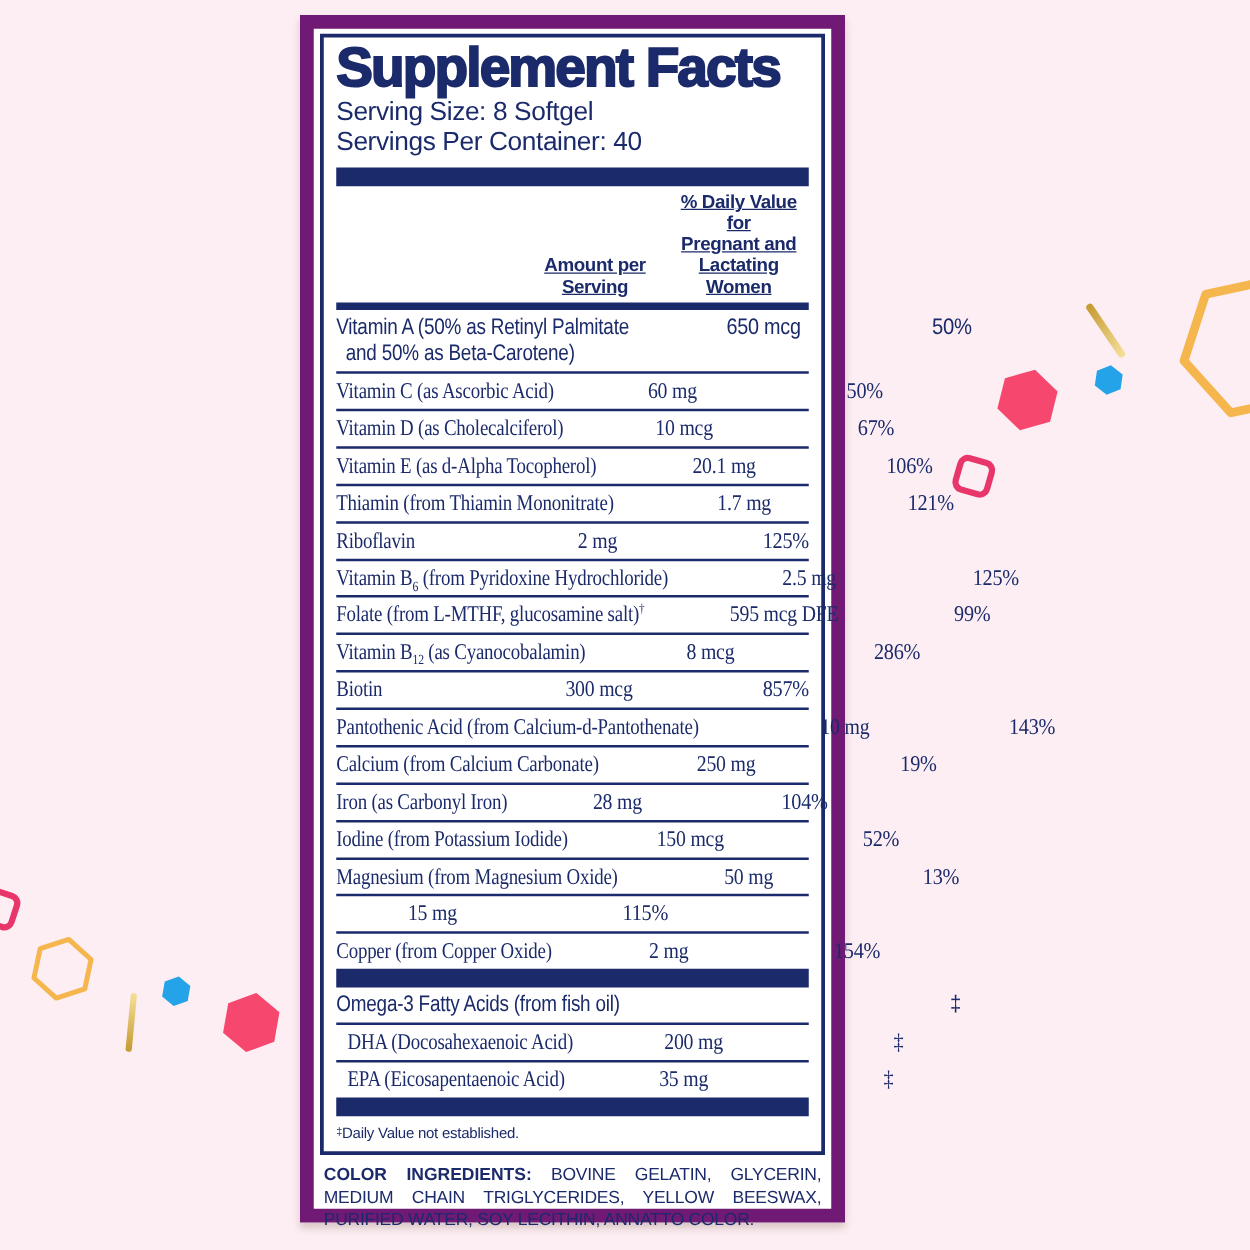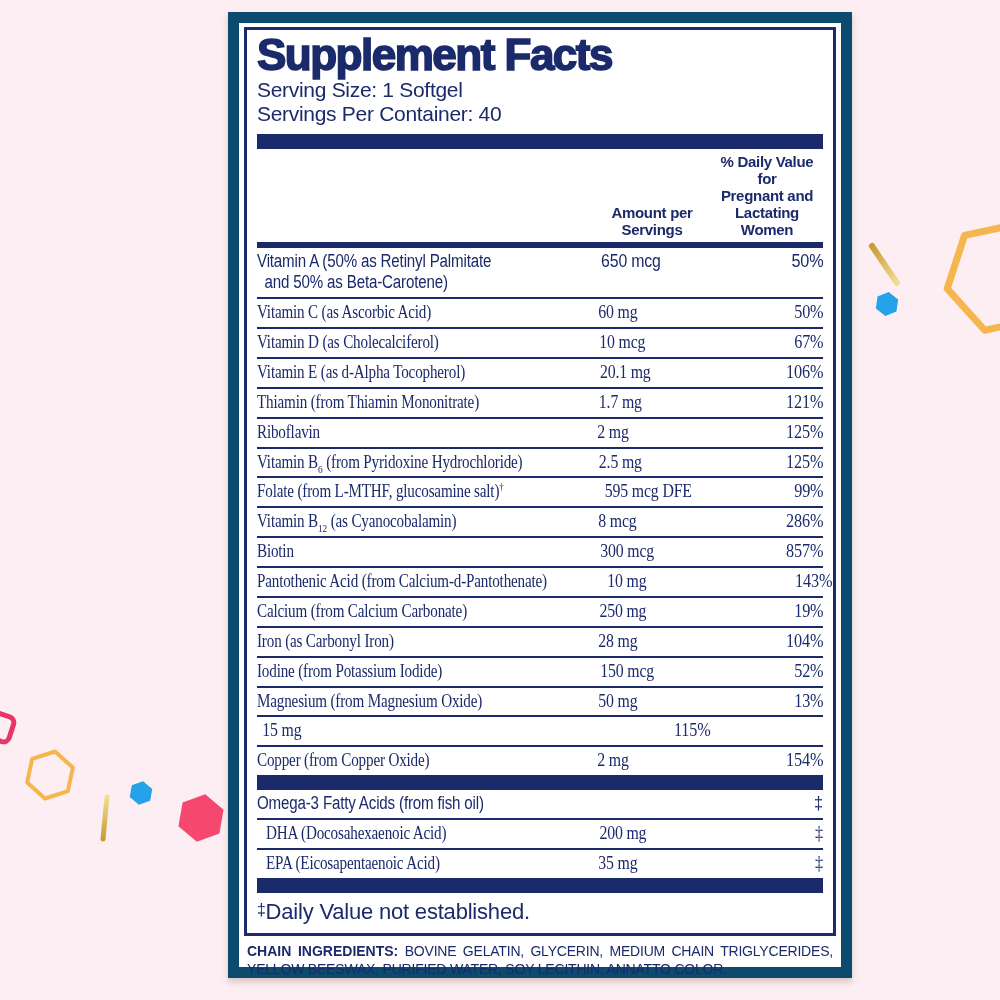--- a/index.html
+++ b/index.html
@@ -7,24 +7,24 @@
     width:1000px;height:1000px;overflow:hidden;
     background:#fceef3;
     font-family:"Liberation Sans", sans-serif;
     color:#1b2a6a;
   }
   .canvas{position:relative;width:1000px;height:1000px;}
   .decor{position:absolute;left:0;top:0;width:1000px;height:1000px;}
 
   
   .label-card{
-    position:absolute;left:228px;top:12px;width:624px;height:966px;
+    position:absolute;left:240px;top:12px;width:436px;height:966px;
     box-sizing:border-box;
     background:#ffffff;
-    border:11px solid #0c4a6e;
+    border:11px solid #701a75;
     padding:4px 5px 4px 5px;
     box-shadow:0 4px 6px rgba(120,80,60,.25);
   }
   .panel{
     box-sizing:border-box;
     border:3px solid #1b2a6a;
     padding:0 10px 8px 10px;
   }
   .panel-title{
     margin:2px 0 0 0;
@@ -44,41 +44,41 @@
   .bar-top{margin-top:8px;}
 
   
   .thead{
     display:grid;grid-template-columns:1fr 118px 112px;
     align-items:end;
     padding:5px 0 4px 0;
     font-weight:bold;font-size:15px;line-height:1.12;
     letter-spacing:-.3px;
   }
-  .thead .col{white-space:pre-line;text-align:center;}
+  .thead .col{white-space:pre-line;text-align:center;text-decoration:underline;}
   .rowlist .row{
     display:grid;grid-template-columns:1fr 118px 112px;
     align-items:start;
     padding:3px 0 4px 0;
     font-size:18px;line-height:1.16;letter-spacing:-.2px;
   }
   .rowlist .row + .row{border-top:2px solid #1b2a6a;font-family:Liberation Serif, serif;}
   .cell-name{white-space:nowrap;overflow:visible;}
   .cn-inner{display:inline-block;transform:scaleX(.84);transform-origin:0 50%;white-space:nowrap;}
-  .cell-amount{text-align:left;}
+  .cell-amount{text-align:center;}
   .cell-amount .ca-inner{display:inline-block;transform:scaleX(.88);transform-origin:100% 50%;white-space:nowrap;}
   .cell-dv{text-align:right;}
   .cell-dv .cd-inner{display:inline-block;transform:scaleX(.9);transform-origin:100% 50%;white-space:nowrap;}
   .name2{margin-left:9px;}
   .row.indent .cell-name{padding-left:9px;}
   sub{font-size:.62em;line-height:0;}
   sup{font-size:.6em;line-height:0;}
 
   .footnote{
-    padding-top:6px;font-size:22px;letter-spacing:-.2px;
+    padding-top:6px;font-size:12px;letter-spacing:-.2px;
   }
   .footnote .fsym{font-size:.72em;vertical-align:.25em;}
 
   
   .ingredients{
     margin:7px 3px 0 3px;
     font-size:14px;line-height:1.28;letter-spacing:-.2px;
     text-align:justify;
     color:#1b2a6a;
   }
@@ -111,29 +111,29 @@
     <polygon points="0,-24 20.8,-12 20.8,12 0,24 -20.8,12 -20.8,-12" transform="translate(50,775) rotate(12)" fill="none" stroke-width="4" stroke-linejoin="round" stroke="#f4b64d"></polygon>
     <line x1="107" y1="797" x2="103" y2="839" stroke="url(#gs2)" stroke-width="5" stroke-linecap="round"></line>
     <polygon points="0,-12 10.4,-6 10.4,6 0,12 -10.4,6 -10.4,-6" transform="translate(141,793) rotate(10)" fill="#25a3e8"></polygon>
     <polygon points="0,-24 20.8,-12 20.8,12 0,24 -20.8,12 -20.8,-12" transform="translate(201,818) rotate(10)" fill="#f6486f"></polygon>
   </svg>
 
   <div class="label-card">
     <div class="panel">
 
       <h1 class="panel-title">Supplement Facts</h1>
-      <div class="serving-line">Serving Size: 1 Softgel</div>
+      <div class="serving-line">Serving Size: 8 Softgel</div>
       <div class="serving-line">Servings Per Container: 40</div>
 
       <div class="bar bar-thick bar-top"></div>
 
       <div class="thead">
         <div class="col"></div>
         <div class="col">Amount per
-Servings</div>
+Serving</div>
         <div class="col">% Daily Value for
 Pregnant and
 Lactating Women</div>
       </div>
 
       <div class="bar bar-med"></div>
 
       <div class="rowlist" id="rows-main">
           <div class="row">
     <div class="cell-name"><span class="cn-inner">Vitamin A (50% as Retinyl Palmitate<div class="name2">and 50% as Beta-Carotene)</div></span></div>
@@ -242,16 +242,16 @@
         </div>
 
       <div class="bar bar-thick"></div>
 
       <div class="footnote">
         <span class="fsym">‡</span><span>Daily Value not established.</span>
       </div>
     </div>
 
     <p class="ingredients">
-      <b>CHAIN INGREDIENTS:</b><span> BOVINE GELATIN, GLYCERIN, MEDIUM CHAIN TRIGLYCERIDES, YELLOW BEESWAX, PURIFIED WATER, SOY LECITHIN, ANNATTO COLOR. </span>
+      <b>COLOR INGREDIENTS:</b><span> BOVINE GELATIN, GLYCERIN, MEDIUM CHAIN TRIGLYCERIDES, YELLOW BEESWAX, PURIFIED WATER, SOY LECITHIN, ANNATTO COLOR. </span>
     </p>
   </div>
 </div>
 
 </body></html>

